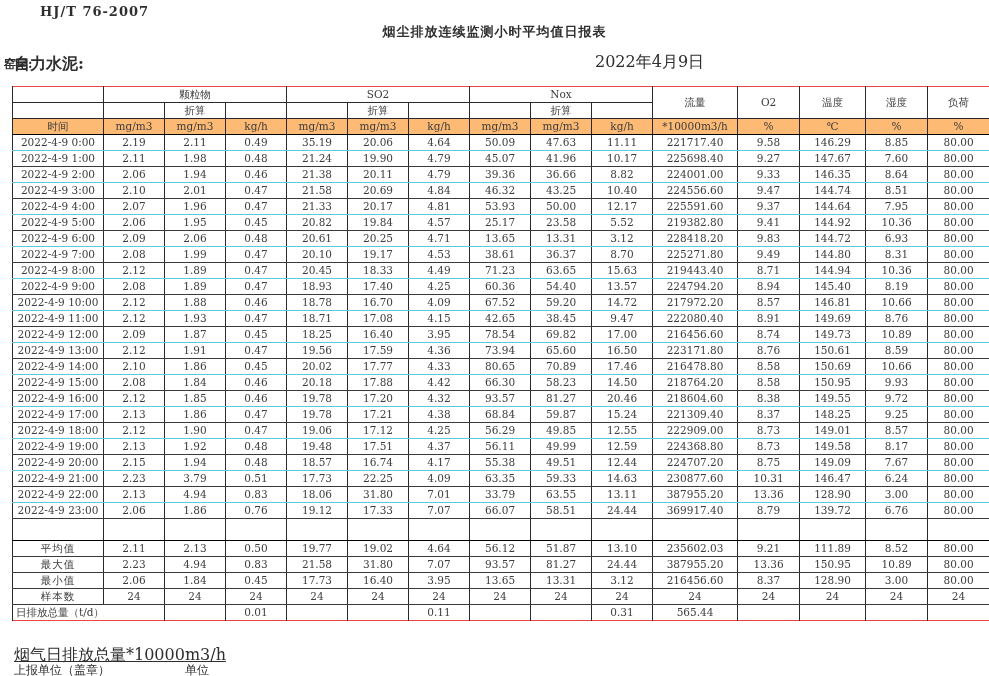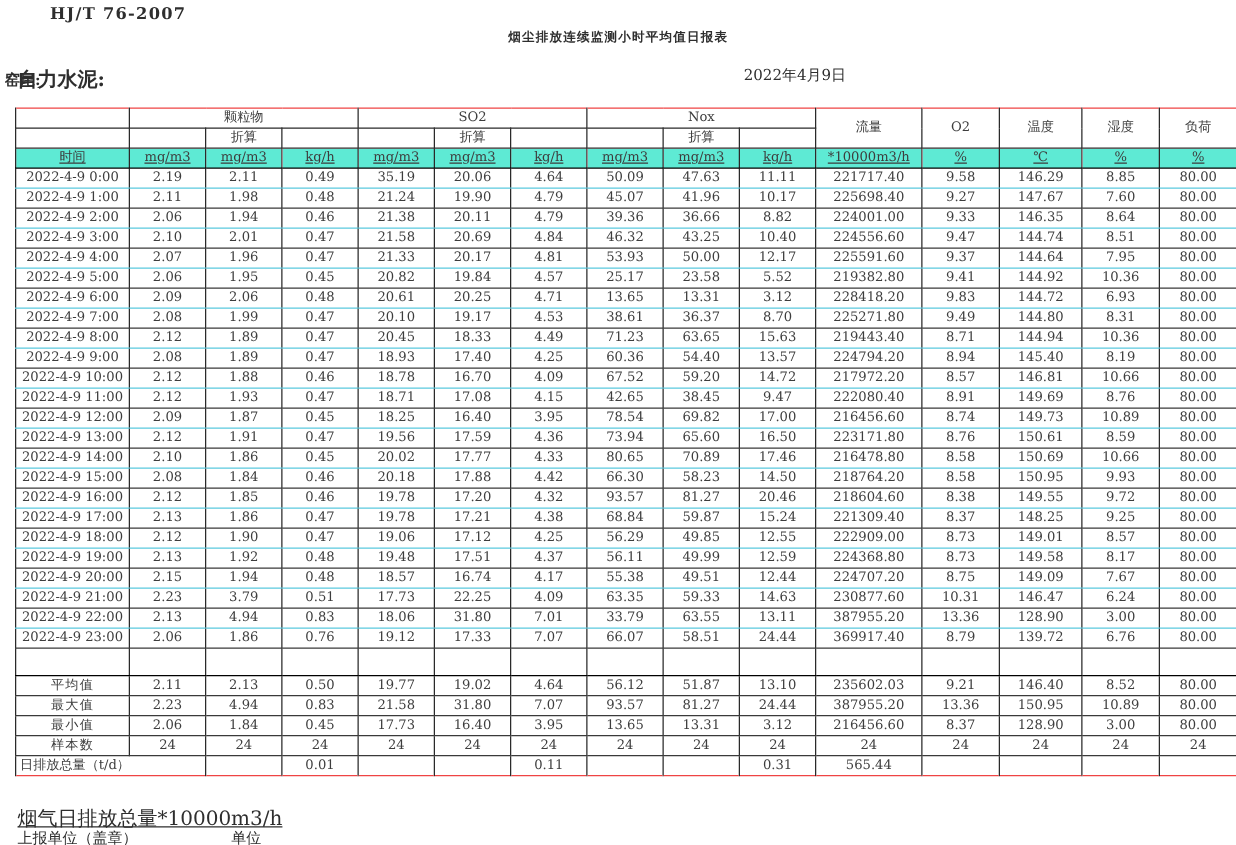--- a/index.html
+++ b/index.html
@@ -2,39 +2,39 @@
 <html><head>
 <meta charset="utf-8">
 <style>
   html,body{margin:0;padding:0;}
   body{
     width:989px;height:676px;position:relative;overflow:hidden;
     background:#ffffff;color:#2e2e2e;
     font-family:"DejaVu Serif","Liberation Serif",serif;
   }
   .std-no{position:absolute;left:40px;top:4px;font-size:13px;font-weight:bold;letter-spacing:1px;}
-  .title{position:absolute;left:0;right:0;top:23px;text-align:center;font-size:10px;font-weight:bold;letter-spacing:1px;}
+  .title{position:absolute;left:0;right:0;top:23px;text-align:center;font-size:13px;font-weight:bold;letter-spacing:1px;}
   .company{position:absolute;left:14px;top:38px;font-size:16px;font-weight:bold;margin-top:16px;}
   .site{position:absolute;left:4px;top:56px;font-size:12px;font-weight:bold;}
-  .date{position:absolute;left:595px;top:52px;font-size:12px;}
+  .date{position:absolute;left:595px;top:52px;font-size:16px;}
   table.report{
     position:absolute;left:12px;top:86px;width:965px;
     border-collapse:collapse;table-layout:fixed;
     font-size:10.5px;
     border:1px solid #ef4444;
   }
   table.report td{
     padding:0 1px;text-align:center;height:15px;line-height:15px;
     border-left:1px solid #2a2a2a;border-right:1px solid #2a2a2a;
     overflow:hidden;white-space:nowrap;color:#3d3d3d;
   }
   thead td{height:16px;line-height:16px;color:#2b2b2b;}
   thead tr.h1 td, thead tr.h2 td{border-bottom:1px solid #2a2a2a;}
   thead tr.units td{
-    background:#5eead4;border-top:1px solid #000;border-bottom:1px solid #000;text-decoration:underline;
+    background:#fdba74;border-top:1px solid #000;border-bottom:1px solid #000;
   }
   tbody.data tr:nth-child(odd) td{border-bottom:1px solid #5bc9de;}
   tbody.data tr:nth-child(even) td{border-bottom:1px solid #3a3a3a;}
   tbody.sum td{border-bottom:1px solid #3a3a3a;}
   tbody.sum tr.spacer td{height:21px;border-bottom:1px solid #000;}
   tbody.sum tr.daily td{border-bottom:none;}
   tbody.sum td.lbl{letter-spacing:1px;}
   tbody.sum tr.daily td.lbl{text-align:left;padding-left:3px;letter-spacing:0;margin-top:28px;}
   .foot-note{position:absolute;left:14px;top:645px;font-size:16px;text-decoration:underline;}
   .foot-report{position:absolute;left:14px;top:662px;font-size:12px;}
@@ -543,21 +543,21 @@
         <td>2.13</td>
         <td>0.50</td>
         <td>19.77</td>
         <td>19.02</td>
         <td>4.64</td>
         <td>56.12</td>
         <td>51.87</td>
         <td>13.10</td>
         <td>235602.03</td>
         <td>9.21</td>
-        <td>146.40</td>
+        <td>111.89</td>
         <td>8.52</td>
         <td>80.00</td>
       </tr>
       <tr>
         <td class="lbl">最大值</td>
         <td>2.23</td>
         <td>4.94</td>
         <td>0.83</td>
         <td>21.58</td>
         <td>31.80</td>

